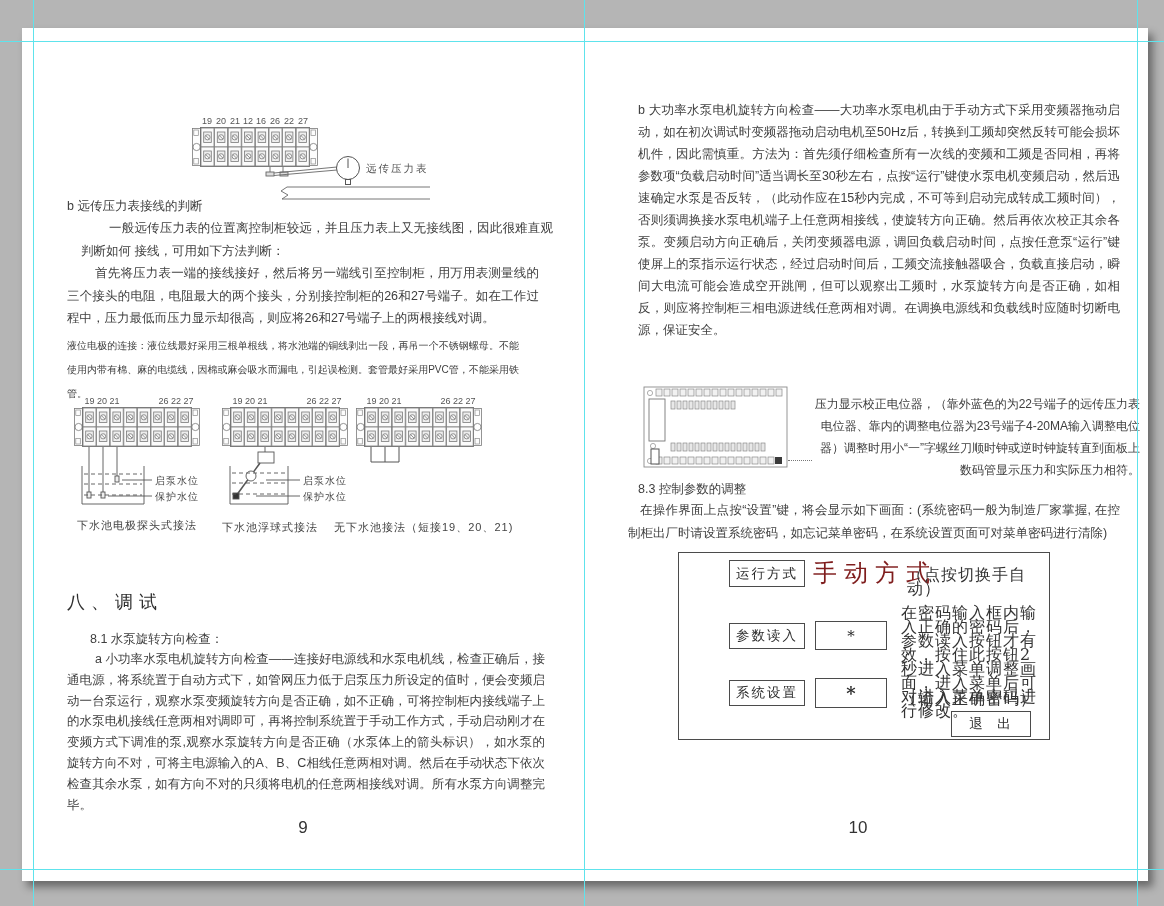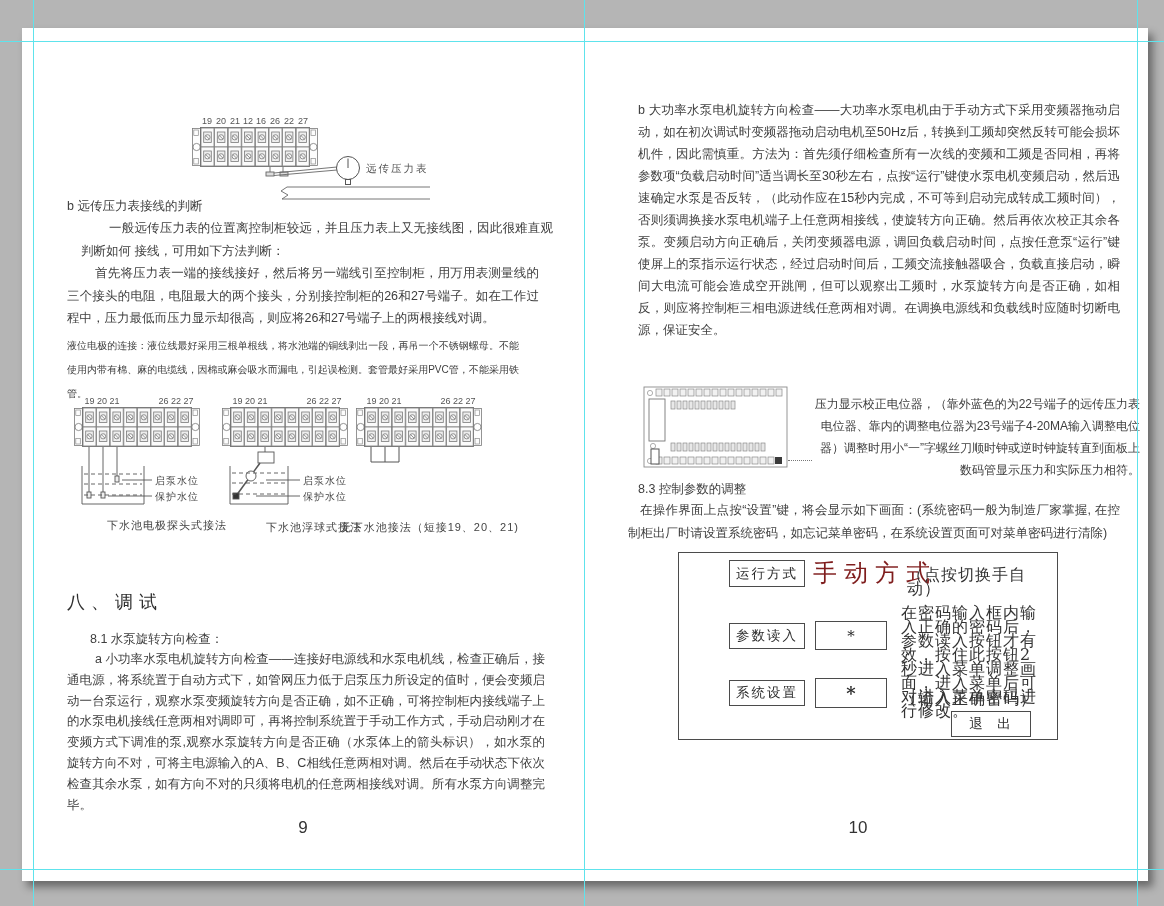--- a/index.html
+++ b/index.html
@@ -9,24 +9,24 @@
           box-shadow:5px 6px 8px rgba(0,0,0,.42);}
   .guide{position:absolute;background:#5ee3ec;z-index:9;}
   .gv{top:0;width:1px;height:906px;}
   .gh{left:0;height:1px;width:1164px;}
   .abs{position:absolute;}
   .par{font-size:12.5px;line-height:22px;color:#3e3e3e;text-align:justify;}
   .ind{text-indent:28px;}
   .small{font-size:10px;line-height:24px;margin-top:12px;}
   .h8{font-size:18px;letter-spacing:6px;color:#2e2e2e;}
   .pageno{font-size:17px;color:#333;text-align:center;}
-  .cap{font-size:11px;color:#444;text-align:right;letter-spacing:1px;}
+  .cap{font-size:11px;color:#444;text-align:left;letter-spacing:1px;}
   svg{display:block;}
   .dlg{position:absolute;border:1px solid #4b4b4b;background:#fff;
-       font-family:"DejaVu Serif","Liberation Serif",serif;color:#2c2c2c;padding-left:8px;}
+       font-family:"DejaVu Serif","Liberation Serif",serif;color:#2c2c2c;}
   .dlg .box{position:absolute;border:1px solid #4b4b4b;display:flex;align-items:center;justify-content:center;}
   .dlg .lbl{font-size:13.5px;letter-spacing:2px;}
   .bigmode{position:absolute;font-size:24px;letter-spacing:7px;color:#7f1d1d;}
   .dnote{position:absolute;font-size:16px;line-height:14px;letter-spacing:1px;color:#333;}
   .dash{position:absolute;border-top:1.5px dotted #777;}
 </style>
 </head>
 <body>
 
 <div class="stage">

